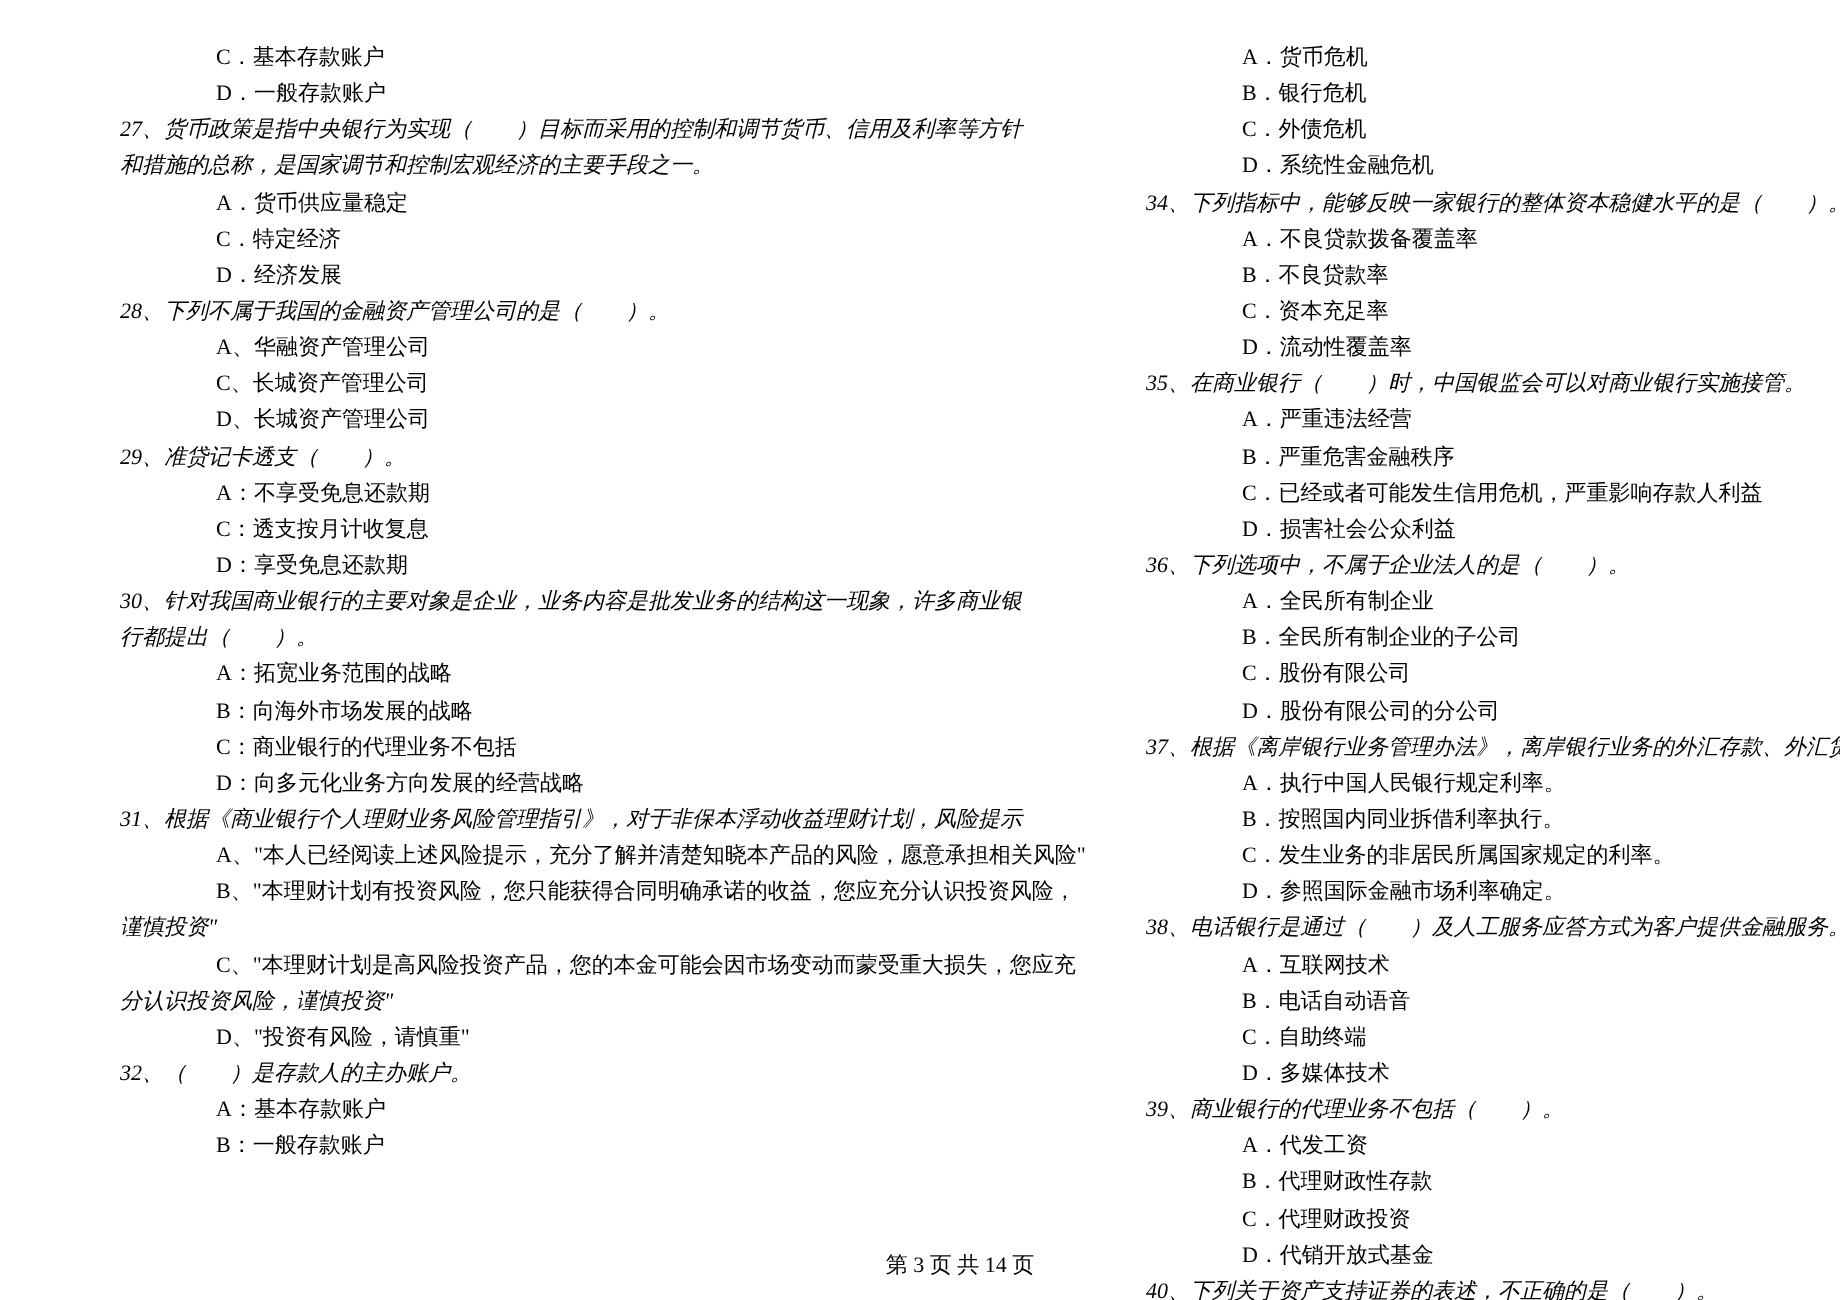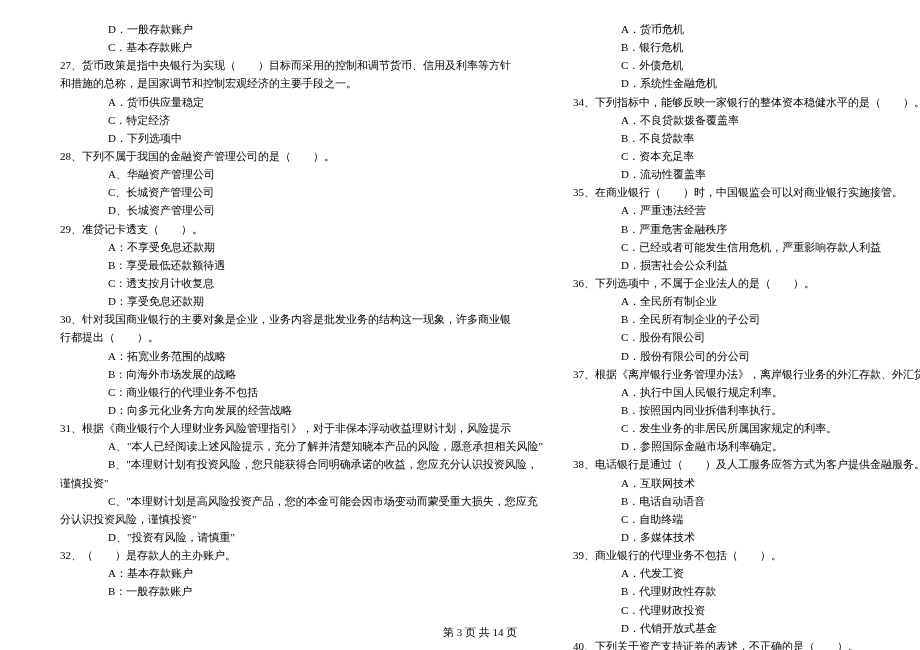--- a/index.html
+++ b/index.html
@@ -1,42 +1,41 @@
 <!DOCTYPE html>
 <html><head>
   <meta charset="utf-8">
   <style>
     * { margin: 0; padding: 0; box-sizing: border-box; }
     body { width: 920px; height: 650px; background: #fff; font-family: "SimSun", "宋体", serif; font-size: 11px; color: #000; position: relative; }
     .page { display: flex; padding: 20px 50px 30px 60px; gap: 30px; }
     .column { flex: 1; line-height: 1.65; }
     .indent-1 { padding-left: 48px; }
-    .q { padding-left: 0; }
+    .q { padding-left: 0; font-style: italic; }
     .footer { position: absolute; bottom: 10px; width: 100%; text-align: center; font-size: 11px; padding-left: 40px; }
     p { white-space: nowrap; }
   </style>
 </head>
 <body>
 
 <div class="page">
   <div class="column">
+    <p class="indent-1">C．基本存款账户</p>
     <p class="indent-1">D．一般存款账户</p>
-    <p class="indent-1">C．基本存款账户</p>
     <p class="q">27、货币政策是指中央银行为实现（　　）目标而采用的控制和调节货币、信用及利率等方针</p>
     <p class="q">和措施的总称，是国家调节和控制宏观经济的主要手段之一。</p>
     <p class="indent-1">A．货币供应量稳定</p>
     <p class="indent-1">C．特定经济</p>
-    <p class="indent-1">D．下列选项中</p>
+    <p class="indent-1">D．经济发展</p>
     <p class="q">28、下列不属于我国的金融资产管理公司的是（　　）。</p>
     <p class="indent-1">A、华融资产管理公司</p>
     <p class="indent-1">C、长城资产管理公司</p>
     <p class="indent-1">D、长城资产管理公司</p>
     <p class="q">29、准贷记卡透支（　　）。</p>
     <p class="indent-1">A：不享受免息还款期</p>
-    <p class="indent-1">B：享受最低还款额待遇</p>
     <p class="indent-1">C：透支按月计收复息</p>
     <p class="indent-1">D：享受免息还款期</p>
     <p class="q">30、针对我国商业银行的主要对象是企业，业务内容是批发业务的结构这一现象，许多商业银</p>
     <p class="q">行都提出（　　）。</p>
     <p class="indent-1">A：拓宽业务范围的战略</p>
     <p class="indent-1">B：向海外市场发展的战略</p>
     <p class="indent-1">C：商业银行的代理业务不包括</p>
     <p class="indent-1">D：向多元化业务方向发展的经营战略</p>
     <p class="q">31、根据《商业银行个人理财业务风险管理指引》，对于非保本浮动收益理财计划，风险提示</p>
     <p class="indent-1">A、"本人已经阅读上述风险提示，充分了解并清楚知晓本产品的风险，愿意承担相关风险"</p>

